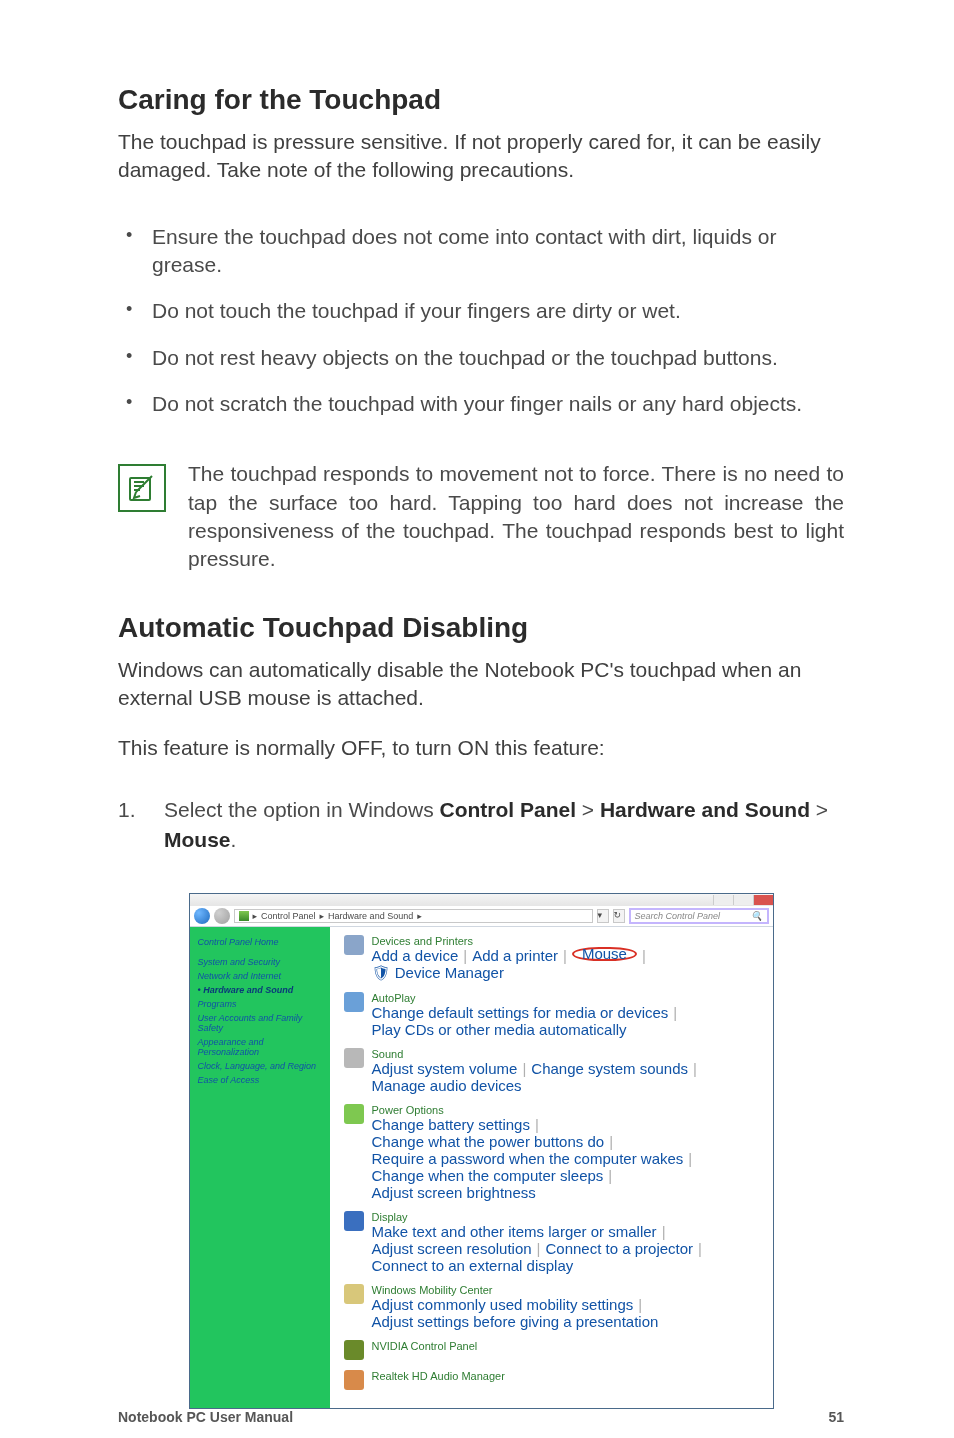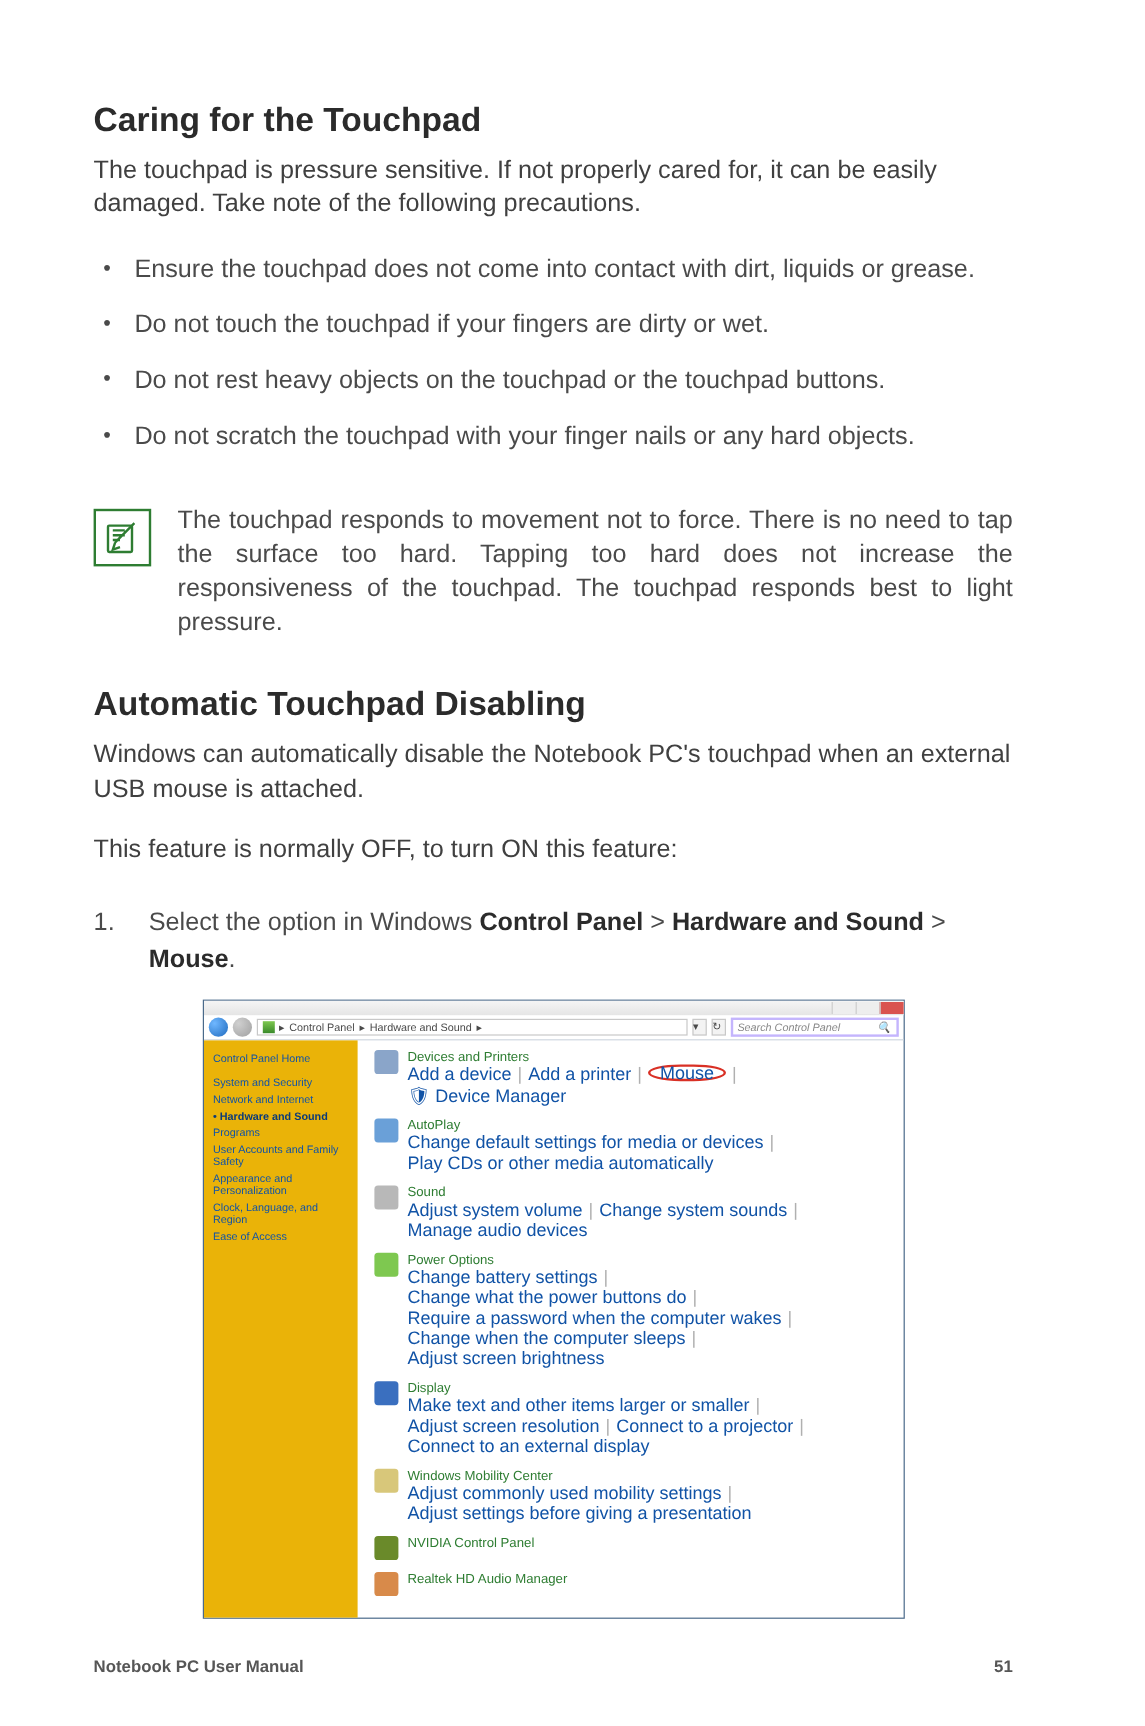--- a/index.html
+++ b/index.html
@@ -1,44 +1,44 @@
 <!DOCTYPE html>
 <html><head>
 <meta charset="utf-8">
 <style>
   * { box-sizing: border-box; margin: 0; padding: 0; }
   html, body { width: 954px; height: 1438px; background: #fff; font-family: "Segoe UI", "Helvetica Neue", Arial, sans-serif; color: #4a4a4a; }
-  .page { padding: 84px 110px 0 78px; display: flex; flex-direction: column; height: 100%; }
+  .page { padding: 84px 110px 0 118px; display: flex; flex-direction: column; height: 100%; }
   h2.section-title { font-size: 28px; font-weight: 700; color: #2b2b2b; margin-bottom: 12px; }
   p.body-text { font-size: 21px; line-height: 1.35; color: #404040; margin-bottom: 22px; }
-  ul.bullets { list-style: none; margin: 4px 0 16px 0; }
+  ul.bullets { list-style: none; margin: 16px 0 16px 0; }
   ul.bullets li { position: relative; padding-left: 34px; font-size: 21px; line-height: 1.35; color: #4a4a4a; margin-bottom: 18px; }
   ul.bullets li::before { content: "•"; position: absolute; left: 8px; top: 0; color: #4a4a4a; font-size: 18px; }
   .note-block { display: flex; gap: 22px; margin: 8px 0 38px 0; }
   .note-icon-box { width: 48px; height: 48px; border: 2px solid #2e7d32; display: flex; align-items: center; justify-content: center; flex: 0 0 48px; margin-top: 4px; }
   .note-text { font-size: 21px; line-height: 1.35; color: #4a4a4a; text-align: justify; }
   ol.steps { list-style: none; counter-reset: step; margin-top: 4px; }
-  ol.steps li { position: relative; padding-left: 46px; font-size: 21px; line-height: 1.45; color: #4a4a4a; margin-bottom: 4px; }
+  ol.steps li { position: relative; padding-left: 46px; font-size: 21px; line-height: 1.45; color: #4a4a4a; margin-bottom: 23px; }
   ol.steps li::before { counter-increment: step; content: counter(step) "."; position: absolute; left: 0; top: 0; }
   .bold { font-weight: 700; color: #2b2b2b; }
 
   
   .cp-window { margin: 14px auto 0 auto; width: 585px; border: 1px solid #4a6a8a; font-family: "Segoe UI", Tahoma, sans-serif; font-size: 9px; background: #fff; }
   .cp-titlebar { height: 12px; background: linear-gradient(#f5f5f5,#e5e5e5); display:flex; justify-content:flex-end; align-items:center; gap:0; }
   .cp-tb-btn { width:20px; height:10px; border-left:1px solid #ccc; background:#eee; }
   .cp-tb-close{ background:#d9534f; }
   .cp-addr { display:flex; align-items:center; gap:4px; padding:2px 4px; border-bottom:1px solid #d0d7e0; font-size:9px; }
   .cp-nav-btn { width:16px; height:16px; border-radius:50%; background:radial-gradient(circle at 30% 30%, #6fb7ff, #1f6bbf); flex:0 0 16px; }
   .cp-nav-btn.fwd{ background:radial-gradient(circle at 30% 30%, #d0d0d0,#a0a0a0); }
   .cp-path { flex:1; border:1px solid #c8c8c8; padding:1px 4px; display:flex; align-items:center; gap:4px; background:#fff; }
   .cp-path-ico{ width:10px; height:10px; background:linear-gradient(#7ec850,#3a8a2a); }
   .cp-refresh, .cp-drop { width:12px; height:14px; border:1px solid #c8c8c8; background:#f3f3f3; }
   .cp-search { width:140px; border:2px solid #c4b5fd; padding:1px 4px; color:#888; font-style:italic; display:flex; justify-content:space-between; align-items:center; }
   .cp-body { display:flex; min-height:280px; }
-  .cp-side { width:128px; background:#eab308; padding:8px 8px; }
+  .cp-side { width:140px; background:#22c55e; padding:8px 8px;font-style:italic; }
   .cp-side .side-link{ display:block; color:#1153a6; padding:2px 0; }
   .cp-side .side-link.active{ font-weight:600; color:#0a3a7a; }
   .cp-side .side-link.active::before{ content:"• "; color:#0a3a7a; }
   .cp-main { flex:1; padding:8px 14px; }
   .cp-item { display:flex; gap:8px; margin-bottom:10px; }
   .cp-ico { width:20px; height:20px; flex:0 0 20px; border-radius:3px; }
   .cp-item-title{ color:#2e7d32; font-size:11px; }
   .cp-sublinks{ display:flex; flex-wrap:wrap; gap:0; }
   .cp-sublinks span{ color:#1153a6; font-size:15px; }
   .cp-sublinks .sep{ color:#b0b0b0; margin:0 5px; }

